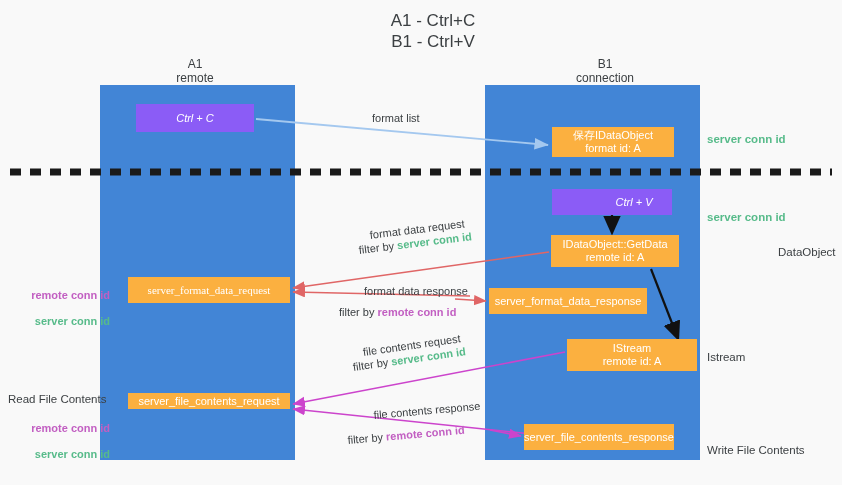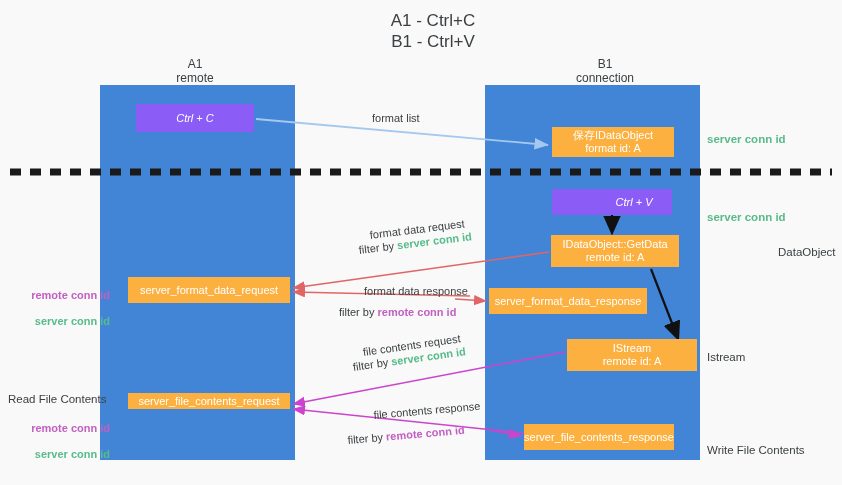--- a/index.html
+++ b/index.html
@@ -36,21 +36,21 @@
     white-space:pre-line;box-sizing:border-box;
   }
   .node.green{background:#8b5cf6;font-style:italic;}
   .node.orange{background:#fbb040;}
 
   #n-ctrlc{left:136px;top:104px;width:118px;height:28px;}
   #n-save{left:552px;top:127px;width:122px;height:30px;}
   #n-ctrlv{left:552px;top:189px;width:120px;height:26px;padding-left:44px;}
   #n-getdata{left:551px;top:235px;width:128px;height:32px;}
   #n-istream{left:567px;top:339px;width:130px;height:32px;}
-  #n-sfdreq{left:128px;top:277px;width:162px;height:26px;}
+  #n-sfdreq{left:128px;top:277px;width:162px;height:26px;font-family:Liberation Serif, serif;}
   #n-sfdresp{left:489px;top:288px;width:158px;height:26px;}
   #n-sfcreq{left:128px;top:393px;width:162px;height:16px;}
   #n-sfcresp{left:524px;top:424px;width:150px;height:26px;}
 
   .side-label{
     position:absolute;font-size:11.5px;line-height:14px;color:#3c4043;
     white-space:pre-line;
   }
   .green-txt{color:#57bb8a;font-weight:bold;}
   .mag-txt{color:#c25fc2;font-weight:bold;}

